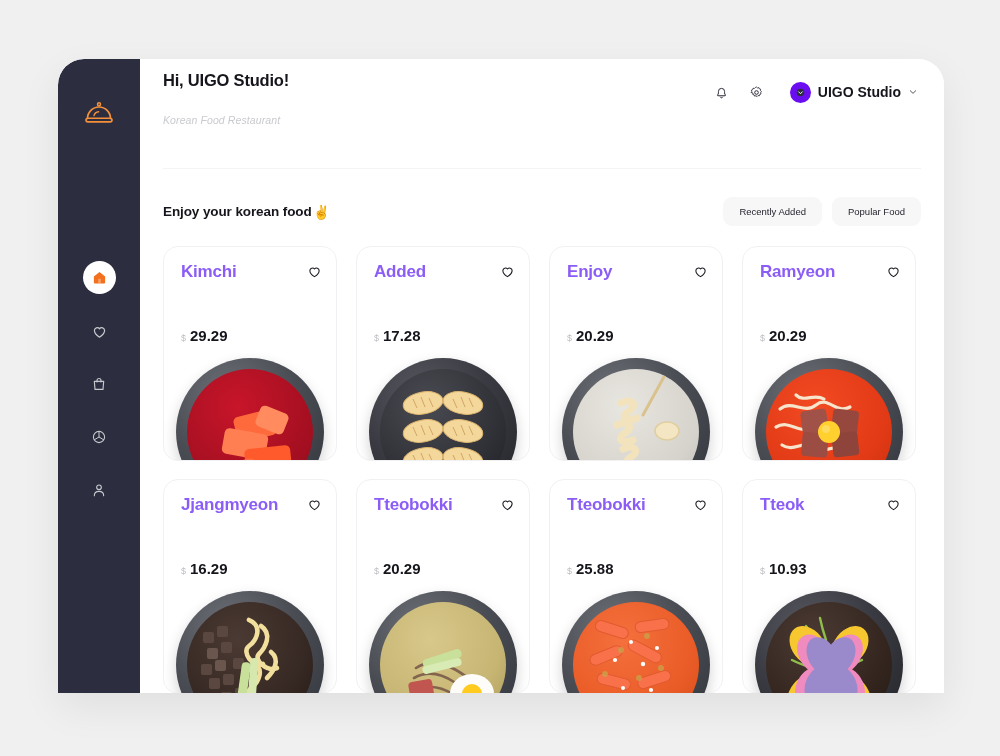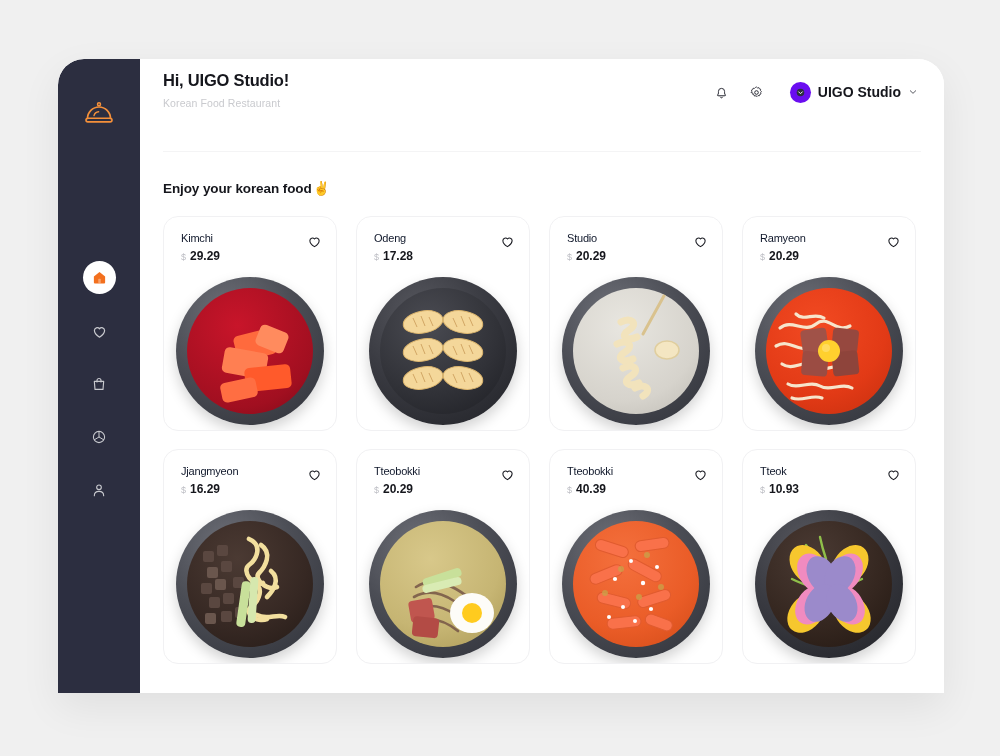--- a/index.html
+++ b/index.html
@@ -85,24 +85,25 @@
   }
 
   .greeting-title {
     font-size: 16.5px;
     font-weight: bold;
     color: #15161C;
     letter-spacing: -0.2px;
   }
 
   .greeting-sub {
-    margin-top: 7px;
+    margin-top: 24px;
     font-size: 10.5px;
     color: #C9CACE;
     letter-spacing: 0.1px;
+    font-style: italic;
   }
 
   .header-right {
     display: flex;
     align-items: center;
     gap: 0;
     margin-top: 6px;
   }
 
   .search-wrap {
@@ -238,35 +239,35 @@
   }
 
   .card-head {
     padding: 15px 14px 0 17px;
     display: flex;
     justify-content: space-between;
     align-items: flex-start;
   }
 
   .food-name {
-    font-size: 11px;
-    font-weight: normal;
-    color: #0f172a;
+    font-size: 17px;
+    font-weight: bold;
+    color: #8b5cf6;
     letter-spacing: -0.2px;
   }
 
   .price-row {
     margin-top: 5px;
     display: flex;
     align-items: baseline;
     gap: 4px;
   }
 
   .currency { font-size: 9px; color: #BDBEC4; }
-  .price { font-size: 12px; font-weight: bold; color: #15161C; }
+  .price { font-size: 15px; font-weight: bold; color: #15161C; margin-top: 40px; }
 
   .heart-btn {
     background: none;
     border: none;
     cursor: pointer;
     padding: 0;
     margin-top: 2px;
   }
 
   .food-img {
@@ -397,20 +398,24 @@
         </div>
       </div>
     </div>
 
     <div class="divider"></div>
 
     <div class="section-head">
       <div class="section-title">
         <span>Enjoy your korean food</span>
         <span style="color:#F0B089;">✌</span>
+      </div>
+      <div class="chips">
+        <button class="chip">Recently Added</button>
+        <button class="chip">Popular Food</button>
       </div>
     </div>
 
     <div class="grid">
 
       <div class="card">
         <div class="card-head">
           <div>
             <div class="food-name">Kimchi</div>
             <div class="price-row">
@@ -438,21 +443,21 @@
                 </g>
               </svg>
             </div>
           </div>
         </div>
       </div>
 
       <div class="card">
         <div class="card-head">
           <div>
-            <div class="food-name">Odeng</div>
+            <div class="food-name">Added</div>
             <div class="price-row">
               <span class="currency">$</span>
               <span class="price">17.28</span>
             </div>
           </div>
           <button class="heart-btn">
             <svg width="15" height="15" viewBox="0 0 24 24" fill="none">
               <path d="M12 20.2s-7.4-4.7-7.4-9.6A4.2 4.2 0 0 1 12 8a4.2 4.2 0 0 1 7.4 2.6c0 4.9-7.4 9.6-7.4 9.6z" stroke="#1A1B22" stroke-width="1.7" stroke-linejoin="round"></path>
             </svg>
           </button>
@@ -475,21 +480,21 @@
                 </g>
               </svg>
             </div>
           </div>
         </div>
       </div>
 
       <div class="card">
         <div class="card-head">
           <div>
-            <div class="food-name">Studio</div>
+            <div class="food-name">Enjoy</div>
             <div class="price-row">
               <span class="currency">$</span>
               <span class="price">20.29</span>
             </div>
           </div>
           <button class="heart-btn">
             <svg width="15" height="15" viewBox="0 0 24 24" fill="none">
               <path d="M12 20.2s-7.4-4.7-7.4-9.6A4.2 4.2 0 0 1 12 8a4.2 4.2 0 0 1 7.4 2.6c0 4.9-7.4 9.6-7.4 9.6z" stroke="#1A1B22" stroke-width="1.7" stroke-linejoin="round"></path>
             </svg>
           </button>
@@ -649,21 +654,21 @@
           </div>
         </div>
       </div>
 
       <div class="card">
         <div class="card-head">
           <div>
             <div class="food-name">Tteobokki</div>
             <div class="price-row">
               <span class="currency">$</span>
-              <span class="price">40.39</span>
+              <span class="price">25.88</span>
             </div>
           </div>
           <button class="heart-btn">
             <svg width="15" height="15" viewBox="0 0 24 24" fill="none">
               <path d="M12 20.2s-7.4-4.7-7.4-9.6A4.2 4.2 0 0 1 12 8a4.2 4.2 0 0 1 7.4 2.6c0 4.9-7.4 9.6-7.4 9.6z" stroke="#1A1B22" stroke-width="1.7" stroke-linejoin="round"></path>
             </svg>
           </button>
         </div>
         <div class="food-img">
           <div class="bowl">

